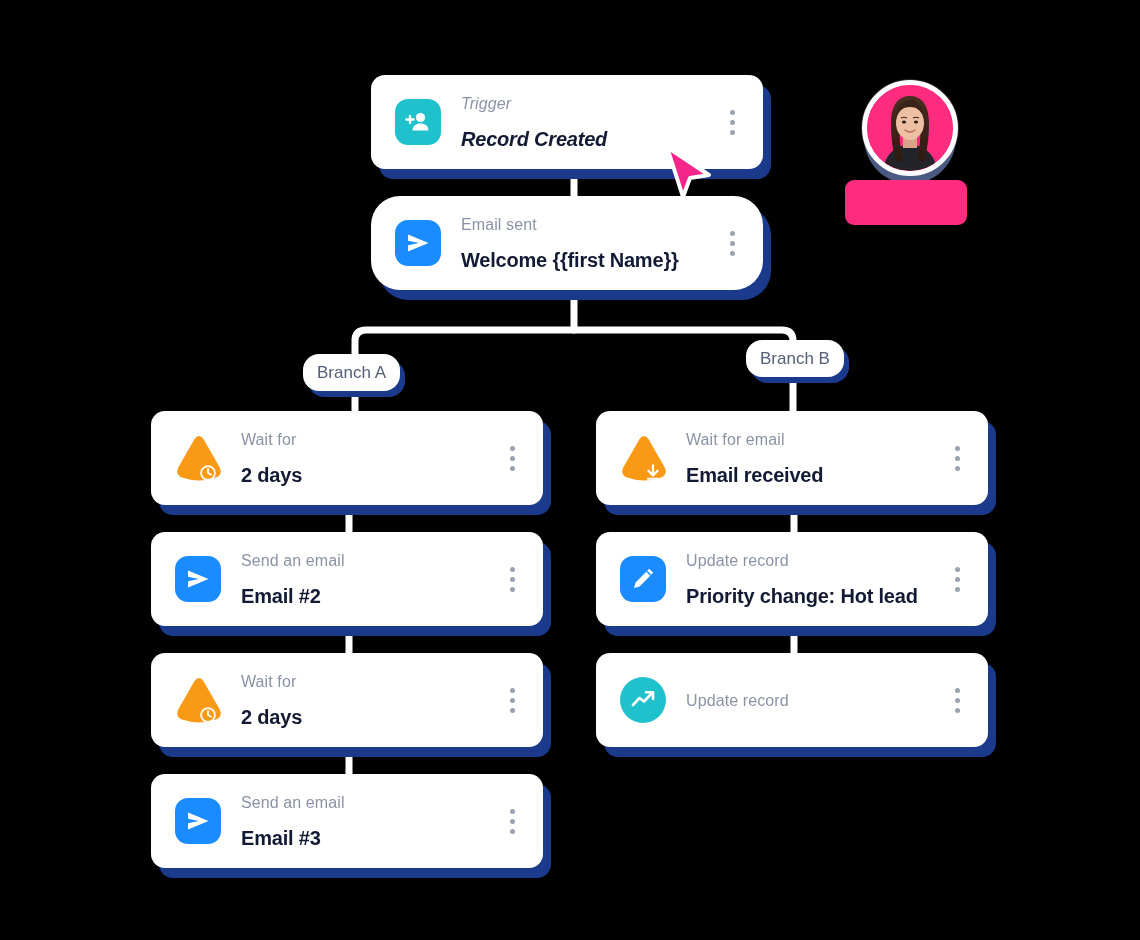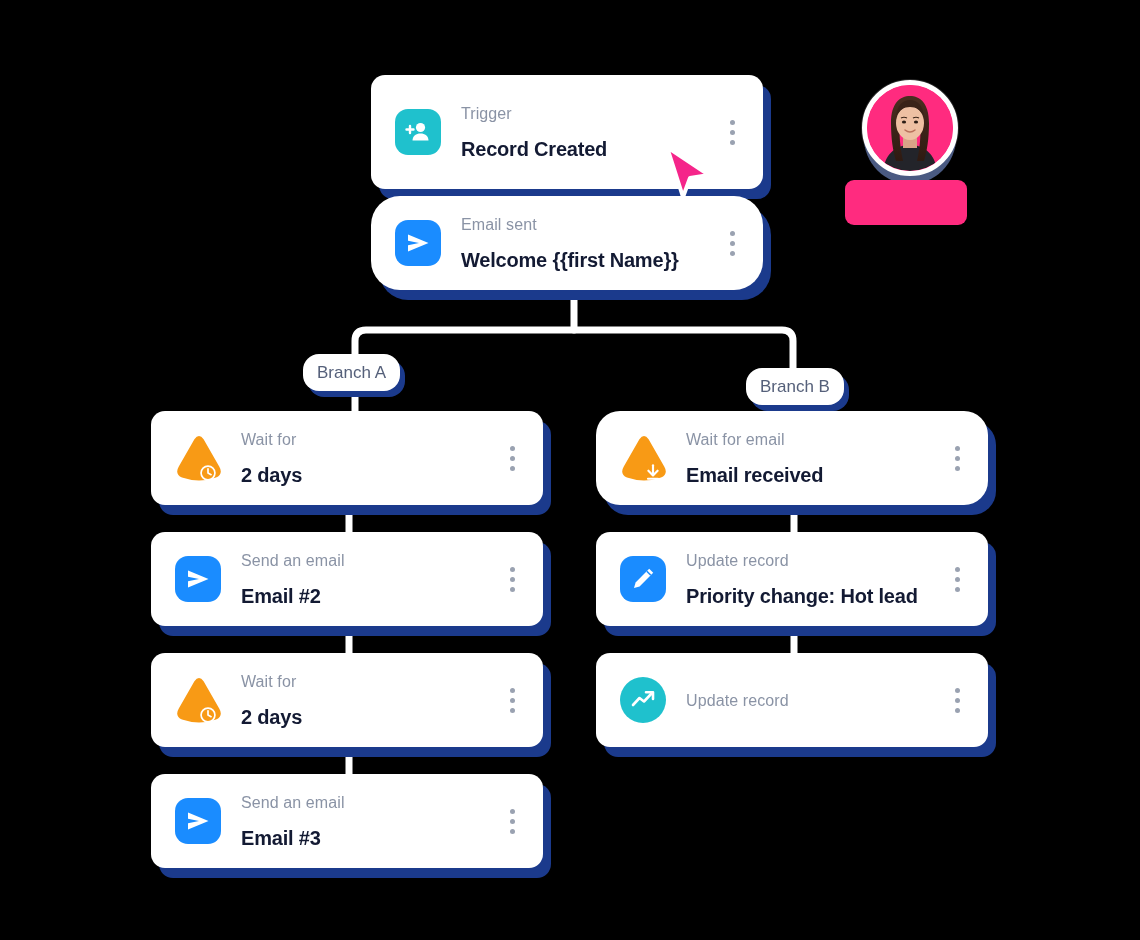--- a/index.html
+++ b/index.html
@@ -185,21 +185,21 @@
       <path d="M 349 505 L 349 532"></path>
       <path d="M 349 626 L 349 653"></path>
       <path d="M 349 747 L 349 774"></path>
 
       <path d="M 794 505 L 794 532"></path>
       <path d="M 794 626 L 794 653"></path>
     </g>
   </svg>
 
   <div id="nodes-layer">
-      <div class="node" style="left: 371px; top: 75px; width: 392px; height: 114px;">
+      <div class="node" style="left: 371px; top: 75px; width: 392px; height: 94px; font-style: italic;">
         <div class="node-icon">
           <div class="ic-rounded" style="background: rgb(31, 193, 205);">
             <svg width="26" height="26" viewBox="0 0 26 26">
               <circle cx="15.5" cy="8.5" r="4.6" fill="#fff"></circle>
               <path d="M 7.5 21.5 C 7.5 16.8 11.1 14.4 15.5 14.4 C 19.9 14.4 23.5 16.8 23.5 21.5 Z" fill="#fff"></path>
               <path d="M 5 7 L 5 14 M 1.5 10.5 L 8.5 10.5" stroke="#fff" stroke-width="2.4" stroke-linecap="round"></path>
             </svg>
           </div>
         </div>
         <div class="node-text">
@@ -307,21 +307,21 @@
         <div class="node-text">
           <div class="node-sub">Send an email</div>
           <div class="node-title">Email #3</div>
         </div>
         <div class="node-menu">
           <i></i>
           <i></i>
           <i></i>
         </div>
       </div>
-      <div class="node" style="left: 596px; top: 411px; width: 392px; height: 94px; border-radius: 24px;">
+      <div class="node" style="left: 596px; top: 411px; width: 392px; height: 94px;">
         <div class="node-icon">
           <div class="ic-tri">
             <svg width="48" height="46" viewBox="0 0 48 46">
               <path d="M 19.4 4.2 Q 24 -2 28.6 4.2 L 44.2 31.5 Q 48.6 39 41 42.6 Q 24 48.5 7 42.6 Q -0.6 39 3.8 31.5 Z" fill="#f89a15"></path>
             </svg>
             <div class="tri-glyph">
               <svg width="20" height="20" viewBox="0 0 26 26">
                 <path d="M 13 3 L 13 15" stroke="#fff" stroke-width="2.8" stroke-linecap="round"></path>
                 <path d="M 7 10 L 13 16.2 L 19 10" stroke="#fff" stroke-width="2.8" fill="none" stroke-linecap="round" stroke-linejoin="round"></path>
                 <path d="M 6.5 20.5 L 19.5 20.5" stroke="#fff" stroke-width="2.8" stroke-linecap="round"></path>
@@ -373,21 +373,21 @@
         <div class="node-menu">
           <i></i>
           <i></i>
           <i></i>
         </div>
       </div>
     </div>
 
   <div id="branches-layer">
       <div class="branch-label" style="left: 303px; top: 354px;">Branch A</div>
-      <div class="branch-label" style="left: 746px; top: 368px;">Branch B</div>
+      <div class="branch-label" style="left: 746px; top: 340px;">Branch B</div>
     </div>
 
   <div class="avatar" id="collab-avatar" style="left: 862px; top: 80px;">
     <svg class="avatar-photo" viewBox="0 0 86 86" width="86" height="86">
       <defs>
         <clipPath id="avclip">
             <circle cx="43" cy="43" r="43"></circle>
           </clipPath>
         <linearGradient id="hairg" x1="0" y1="0" x2="0" y2="1">
           <stop offset="0%" stop-color="#4a2e20"></stop>

